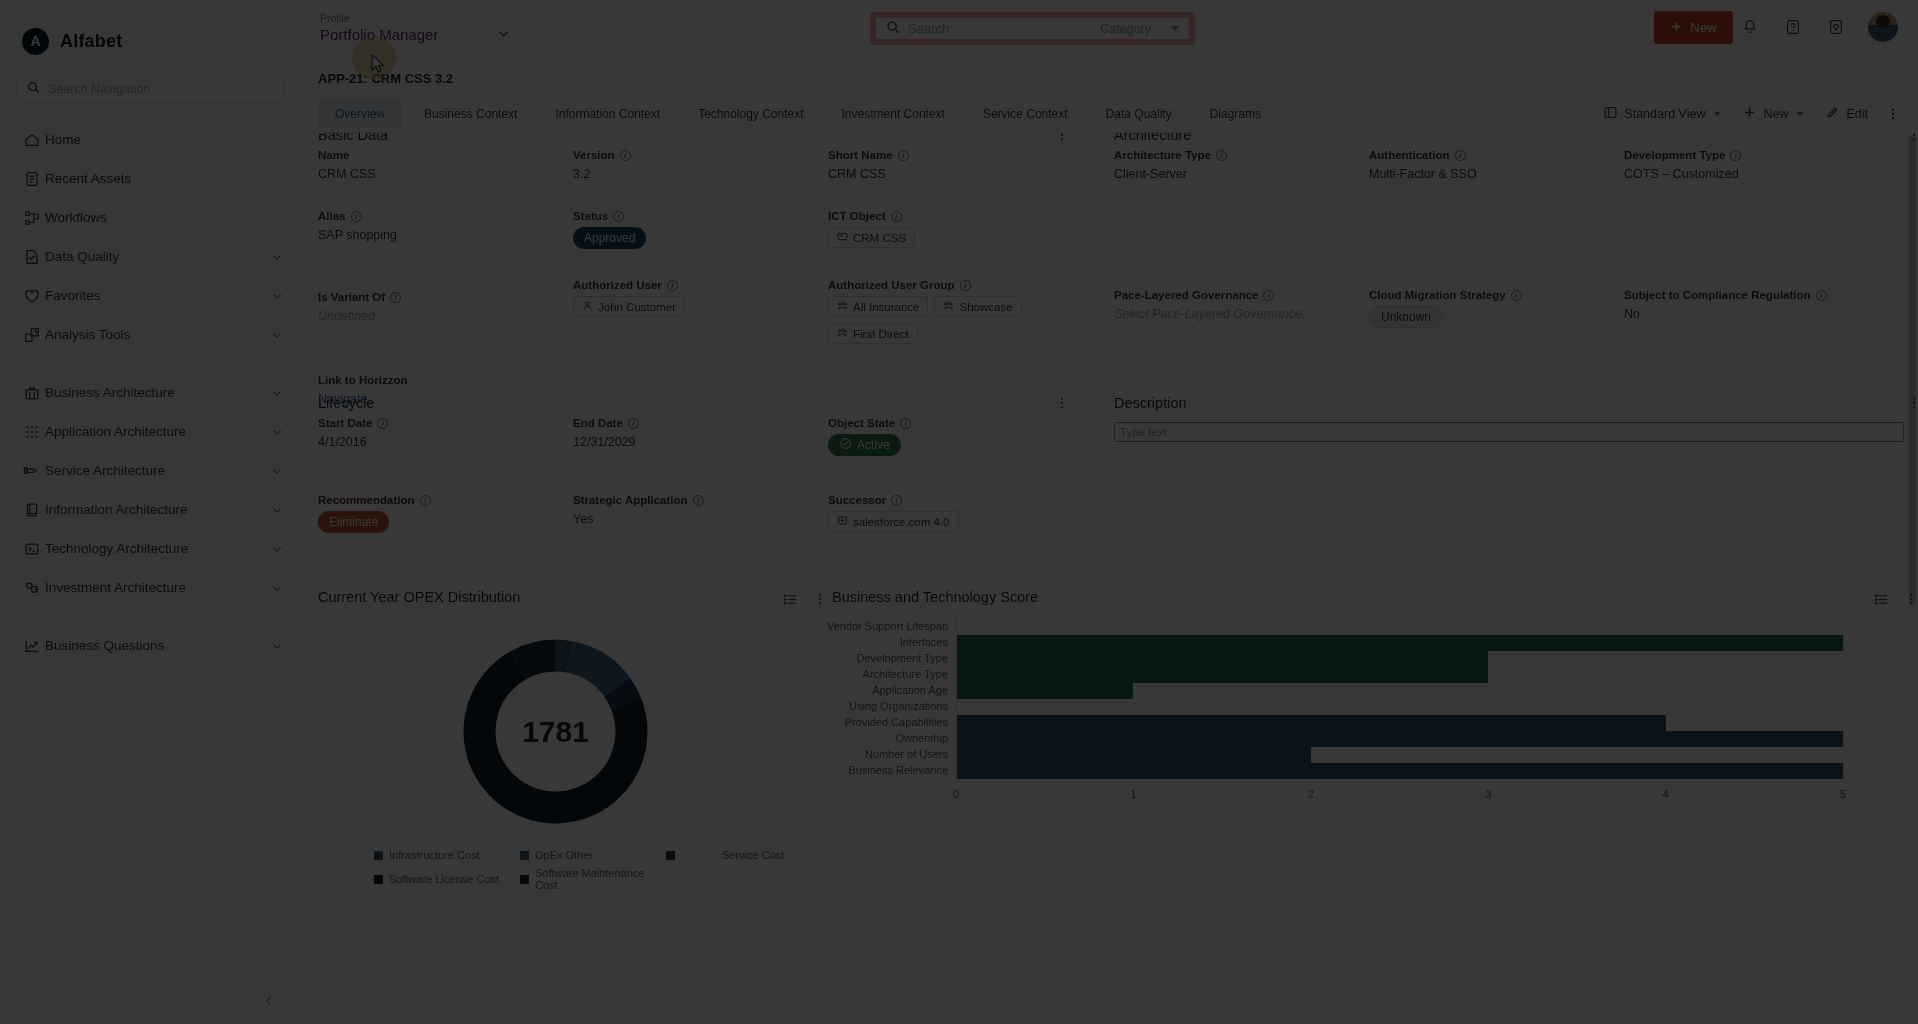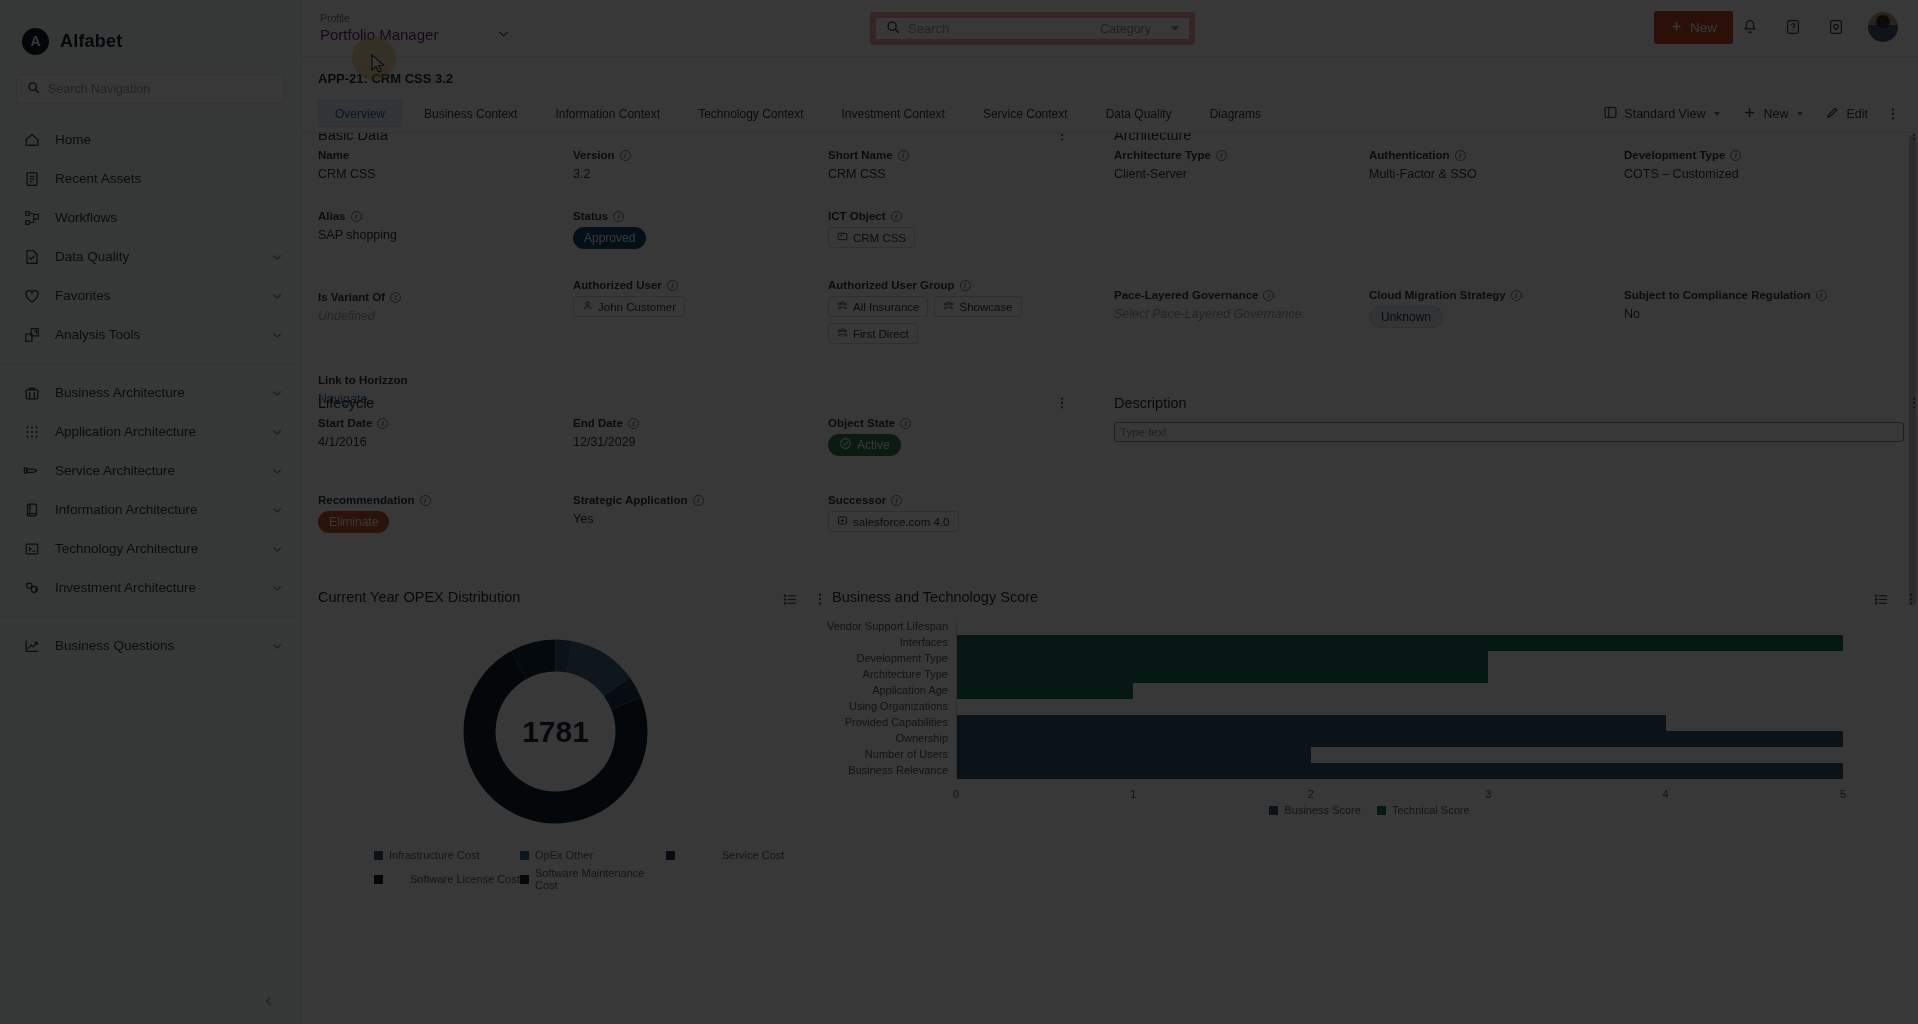--- a/index.html
+++ b/index.html
@@ -39,21 +39,21 @@
     padding: 0 10px;
   }
   .nav-search input {
     border: none; outline: none; background: transparent;
     font-size: 12.5px; font-family: inherit; color: #5b6472; width: 100%;
   }
   .nav-search input::placeholder { color: #9aa2ae; }
   .nav-list { margin-top: 16px; }
   .nav-item {
     display: flex; align-items: center; height: 39px;
-    padding: 0 18px 0 22px; gap: 14px; cursor: pointer;
+    padding: 0 18px 0 22px; gap: 4px; cursor: pointer;
     color: #2d3748; font-size: 13.5px;
   }
   .nav-item .ico { width: 19px; height: 19px; flex: 0 0 19px; color: #2d3748; display:flex; align-items:center; justify-content:center;}
   .nav-item .lbl { flex: 1; }
   .nav-item .chev { width: 12px; height: 12px; color: #7a828f; }
   .nav-sep { height: 1px; background: #e3e6eb; margin: 9px 0; }
   .collapse-btn {
     position: absolute; bottom: 12px; left: 258px;
     width: 22px; height: 22px; border-radius: 4px;
     display: flex; align-items: center; justify-content: center;
@@ -818,21 +818,21 @@
             <span>Infrastructure Cost</span>
           </div>
           <div class="li" style="width: 146px;">
             <span class="sw" style="background:#3d6a8c"></span>
             <span>OpEx Other</span>
           </div>
           <div class="li" style="width: 146px; gap: 47px;">
             <span class="sw" style="background:#17364f"></span>
             <span>Service Cost</span>
           </div>
-          <div class="li" style="width: 146px; justify-content: space-between;">
+          <div class="li" style="width: 146px;">
             <span class="sw" style="background:#0b1f30"></span>
             <span>Software License Cost</span>
           </div>
           <div class="li" style="width: 146px;">
             <span class="sw" style="background:#11293c"></span>
             <span>Software Maintenance Cost</span>
           </div>
         </div>
     </div>
 
@@ -901,30 +901,20 @@
           <div class="bc-vline" style="left: 0px; height: 160px;"></div>
         </div>
       <div id="bar-axis" style="position:absolute; left:124px; top:195px; width:887px; height:18px;">
           <span class="bc-tick" style="left: 0px;">0</span>
           <span class="bc-tick" style="left: 177.4px;">1</span>
           <span class="bc-tick" style="left: 354.8px;">2</span>
           <span class="bc-tick" style="left: 532.2px;">3</span>
           <span class="bc-tick" style="left: 709.6px;">4</span>
           <span class="bc-tick" style="left: 887px;">5</span>
         </div>
-      <div class="legend" id="bar-legend" style="position:absolute; left:0; top:215px; width:1075px; justify-content:center; gap:16px;">
-          <div class="li">
-            <span class="sw" style="background:#2f5574"></span>
-            <span>Business Score</span>
-          </div>
-          <div class="li">
-            <span class="sw" style="background:#1b6b5a"></span>
-            <span>Technical Score</span>
-          </div>
-        </div>
     </div>
   </div>
 
   <div style="position:absolute; left:352px; top:36px; width:44px; height:44px; border-radius:50%; background:rgba(215,170,60,0.45);"></div>
   <svg style="position:absolute; left:371px; top:54px;" width="16" height="20" viewBox="0 0 16 20">
     <polygon points="1,1 1,16 5,12.4 7.6,18 10.2,16.8 7.6,11.4 12.6,11.2" fill="#ffffff" stroke="#1b2636" stroke-width="1.1"></polygon>
   </svg>
 
 </div>
 

